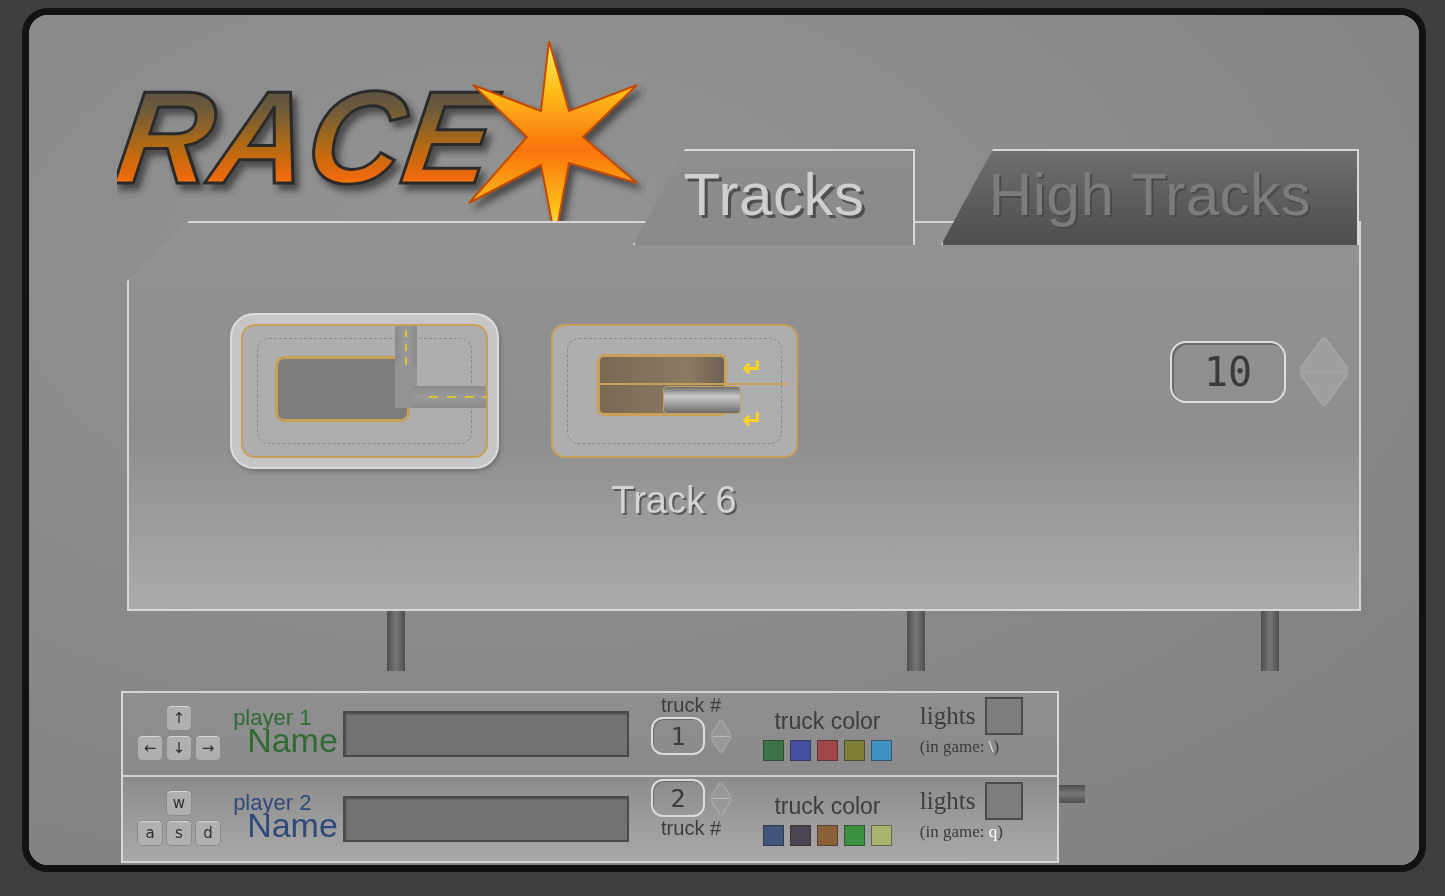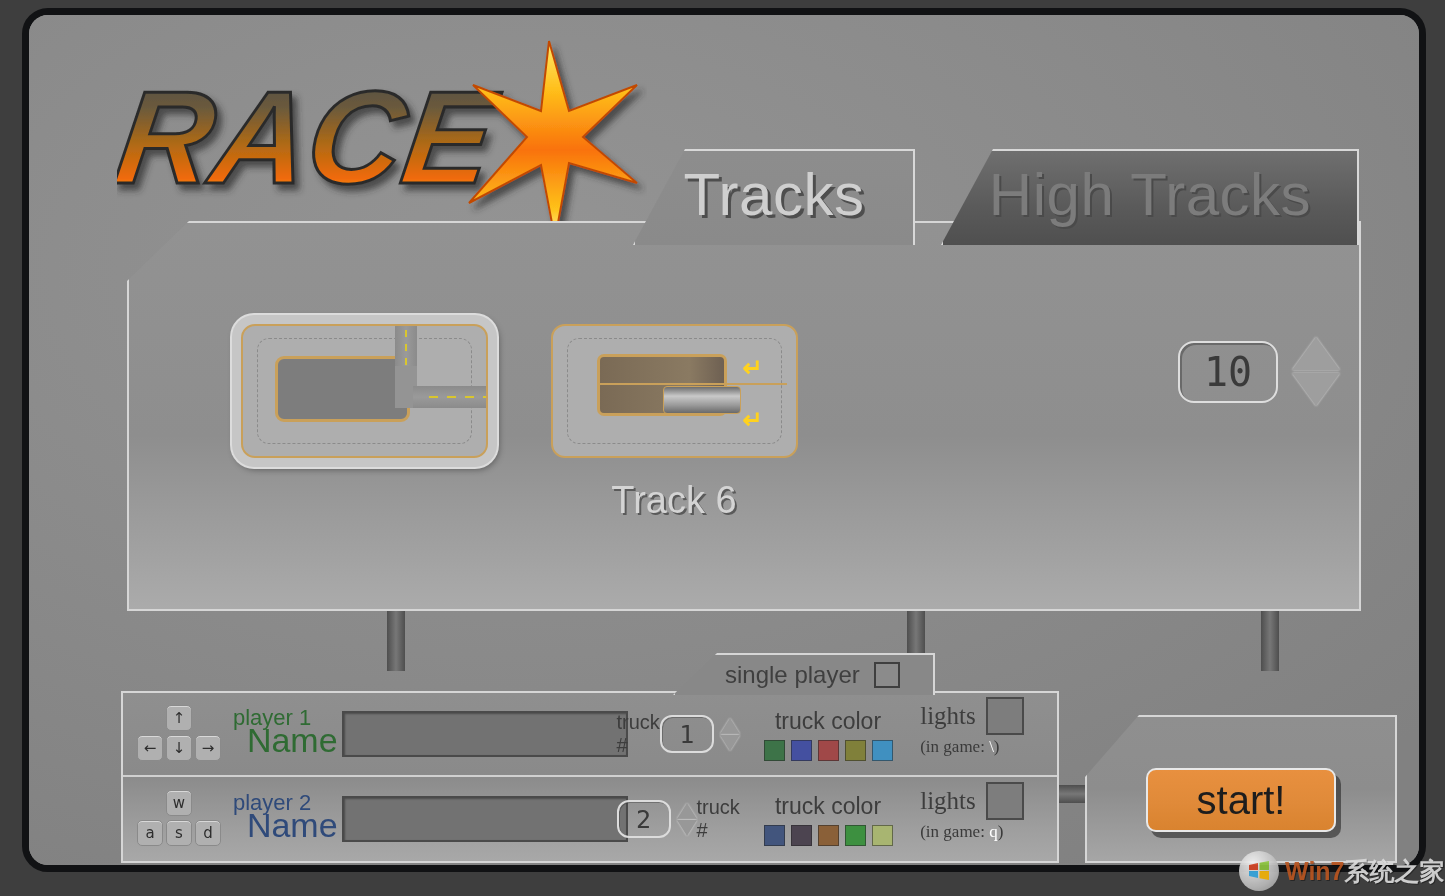--- a/index.html
+++ b/index.html
@@ -194,21 +194,21 @@
   }
   #laps-title {
     color: #dadada; font-size: 62px; line-height: 1;
     text-shadow: 3px 3px 0 #5e5e5e;
   }
   #laps-row {
     margin-top: 18px;
     display: flex; align-items: center; gap: 14px;
   }
   #laps-box {
-    width: 100px; height: 62px;
+    width: 116px; height: 62px;
     border: 2px solid #dedede;
     border-radius: 16px;
     display: flex; align-items: center; justify-content: center;
     color: #3a3a3a;
     font-family: "DejaVu Sans Mono", monospace;
     font-size: 40px;
     box-shadow: inset 2px 2px 0 rgba(60,60,60,.45);
   }
   .spinner { display: flex; flex-direction: column; gap: 3px; }
   .tri-up, .tri-dn {
@@ -300,21 +300,21 @@
     width: 292px; height: 46px;
     background: #727272;
     border: 2px solid #4a4a4a;
     box-shadow: inset 1px 1px 2px rgba(0,0,0,.35);
   }
 
   .truck-num-block {
     position: relative;
     width: 98px; height: 80px;
     margin-left: 14px;
-    display: flex; align-items: center; justify-content: flex-end;
+    display: flex; flex-direction: column; align-items: center; justify-content: flex-start;
   }
   .truck-hash { font-size: 20px; color: #3d3d3d; }
   .truck-num-row { display: flex; align-items: center; gap: 6px; }
   .truck-box {
     width: 54px; height: 38px;
     border: 2px solid #dcdcdc;
     border-radius: 12px;
     display: flex; align-items: center; justify-content: center;
     font-family: "DejaVu Sans Mono", monospace;
     font-size: 25px; color: #3a3a3a;
@@ -476,24 +476,20 @@
           </div>
         </div>
       </div>
     </div>
 
     <div class="strut" style="left:358px; top:596px;"></div>
     <div class="strut" style="left:878px; top:596px;"></div>
     <div class="strut" style="left:1232px; top:596px;"></div>
     <div class="strut-h" style="left:1012px; top:770px;"></div>
 
-    <div id="single-player">
-      <span id="single-player-label">single player</span>
-      <span class="sq-check"></span>
-    </div>
 
     <div id="players-panel">
 
       <div class="player-row" id="player-row-1">
         <div class="keys">
           <div class="key k-up">↑</div>
           <div class="key k-lf">←</div>
           <div class="key k-dn">↓</div>
           <div class="key k-rt">→</div>
         </div>
@@ -582,32 +578,16 @@
             <span class="lights-check"></span>
           </div>
           <div class="lights-sub">
             <span>(in game:</span>
             <span class="lights-key">q</span><span>)</span>
           </div>
         </div>
       </div>
     </div>
 
-    <div id="start-panel">
-      <div id="start-button">start!</div>
-    </div>
 
   </div>
 
-  <div id="watermark">
-    <div id="wm-logo">
-      <svg width="24" height="24" viewBox="0 0 24 24">
-        <path d="M2 6 L11 4 L11 11 L2 11 Z" fill="#d94a2b"></path>
-        <path d="M12.5 3.7 L22 2 L22 11 L12.5 11 Z" fill="#8ec63f"></path>
-        <path d="M2 12 L11 12 L11 19 L2 17 Z" fill="#3aa9e0"></path>
-        <path d="M12.5 12 L22 12 L22 21 L12.5 19.3 Z" fill="#f5b50a"></path>
-      </svg>
-    </div>
-    <div id="wm-text">
-      <span>Win7</span><span class="cn">系统之家</span>
-    </div>
-  </div>
 </div>
 
 </body></html>

